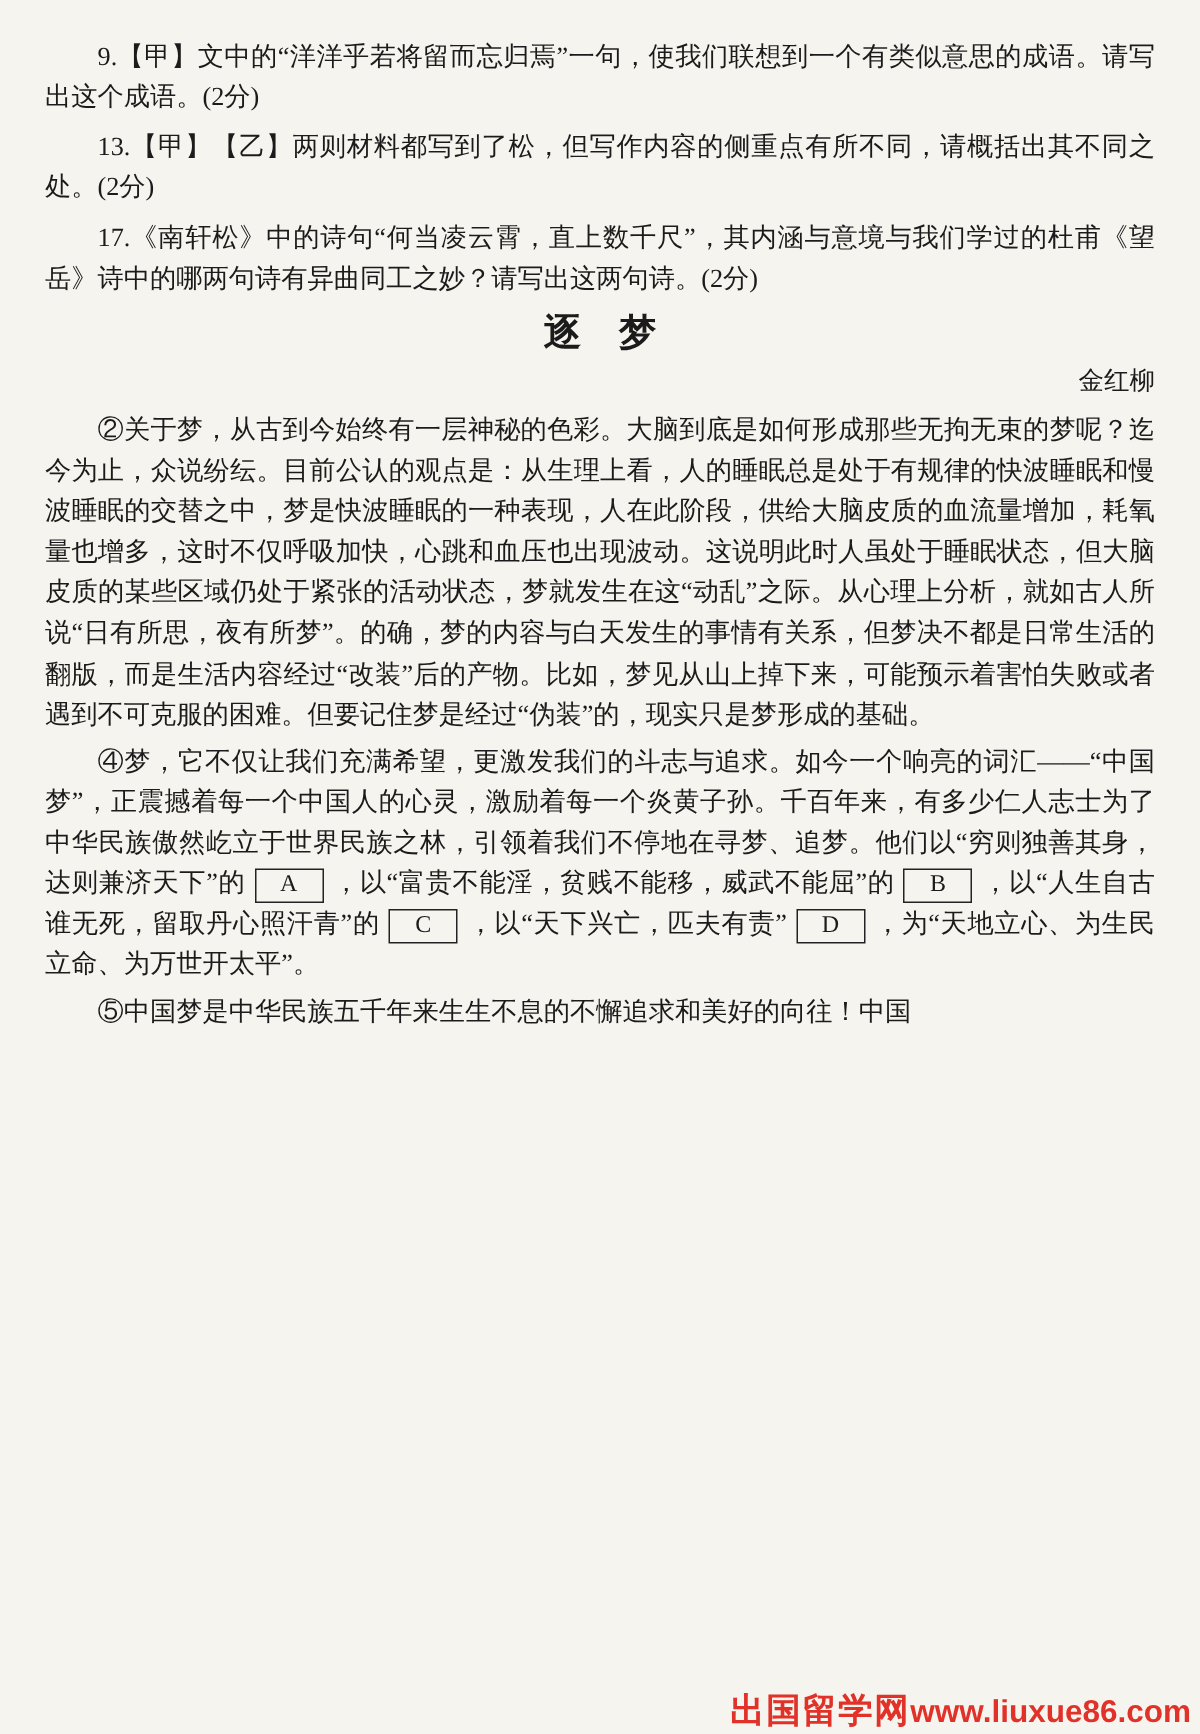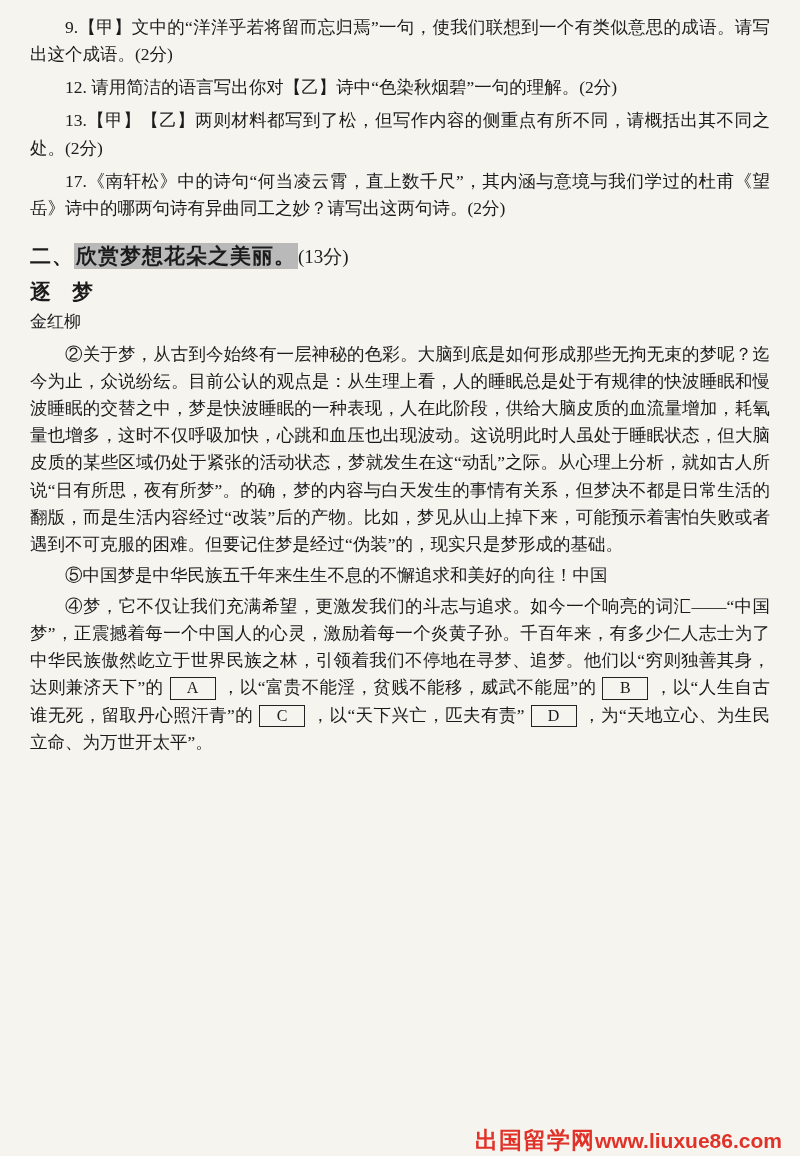--- a/index.html
+++ b/index.html
@@ -5,47 +5,47 @@
   * { margin: 0; padding: 0; box-sizing: border-box; }
   html, body { background: #e9e7e2; }
   .page {
     position: relative;
     width: 800px;
     height: 1156px;
     margin: 0 auto;
     background: #f6f4ef;
     color: #1b1b1b;
     font-family: "Liberation Serif", "DejaVu Serif", serif;
-    padding: 14px 30px 0 30px;
+    padding: 24px 30px 0 30px;
     overflow: hidden;
   }
   .q {
     font-size: 17.5px;
     line-height: 1.55;
     text-align: justify;
     text-indent: 2em;
     margin-bottom: 6px;
   }
   .section-heading {
     margin-top: 20px;
     margin-bottom: 8px;
     font-size: 21px;
     font-weight: bold;
     letter-spacing: 1px;
   }
   .section-heading .hl { background: #b9b9b9; padding: 1px 2px; }
   .section-heading .pts { font-weight: normal; font-size: 19px; letter-spacing: 0; }
   .essay-title {
-    text-align: left;
-    font-size: 21px;
+    text-align: center;
+    font-size: 25px;
     font-weight: bold;
     margin: 6px 0 4px 0;
   }
   .essay-author {
-    text-align: left;
+    text-align: right;
     font-size: 17px;
     margin-bottom: 8px;
   }
   .para {
     font-size: 17.5px;
     line-height: 1.55;
     text-align: justify;
     text-indent: 2em;
     margin-bottom: 4px;
   }
@@ -59,49 +59,47 @@
     min-width: 46px;
     text-align: center;
     text-indent: 0;
     line-height: 1.3;
     margin: 0 6px;
     font-size: 16px;
     vertical-align: baseline;
   }
   .watermark {
     position: absolute;
-    right: 18px;
+    right: 6px;
     bottom: 0px;
     color: #e03228;
     font-weight: bold;
     white-space: nowrap;
   }
   .watermark .zh { font-size: 23px; letter-spacing: 1px; }
   .watermark .url { font-size: 21px; font-family: "Liberation Sans", sans-serif; }
 </style>
 </head>
 <body>
 
 <div class="page">
 
   <section>
     <p class="q">9.【甲】文中的“洋洋乎若将留而忘归焉”一句，使我们联想到一个有类似意思的成语。请写出这个成语。(2分)</p>
-    <p class="q">12. 请用简洁的语言写出你对【乙】诗中“色染秋烟碧”一句的理解。(2分)</p>
     <p class="q">13.【甲】【乙】两则材料都写到了松，但写作内容的侧重点有所不同，请概括出其不同之处。(2分)</p>
     <p class="q">17.《南轩松》中的诗句“何当凌云霄，直上数千尺”，其内涵与意境与我们学过的杜甫《望岳》诗中的哪两句诗有异曲同工之妙？请写出这两句诗。(2分)</p>
   </section>
 
-  <h2 class="section-heading"><span>二、</span><span class="hl">欣赏梦想花朵之美丽。</span><span class="pts">(13分)</span></h2>
 
   <h3 class="essay-title">逐　梦</h3>
   <div class="essay-author">金红柳</div>
 
 
   <p class="para">②关于梦，从古到今始终有一层神秘的色彩。大脑到底是如何形成那些无拘无束的梦呢？迄今为止，众说纷纭。目前公认的观点是：从生理上看，人的睡眠总是处于有规律的快波睡眠和慢波睡眠的交替之中，梦是快波睡眠的一种表现，人在此阶段，供给大脑皮质的血流量增加，耗氧量也增多，这时不仅呼吸加快，心跳和血压也出现波动。这说明此时人虽处于睡眠状态，但大脑皮质的某些区域仍处于紧张的活动状态，梦就发生在这“动乱”之际。从心理上分析，就如古人所说“日有所思，夜有所梦”。的确，梦的内容与白天发生的事情有关系，但梦决不都是日常生活的翻版，而是生活内容经过“改装”后的产物。比如，梦见从山上掉下来，可能预示着害怕失败或者遇到不可克服的困难。但要记住梦是经过“伪装”的，现实只是梦形成的基础。</p>
 
 
+  <p class="para"><span>④梦，它不仅让我们充满希望，更激发我们的斗志与追求。如今一个响亮的词汇——“中国梦”，正震撼着每一个中国人的心灵，激励着每一个炎黄子孙。千百年来，有多少仁人志士为了中华民族傲然屹立于世界民族之林，引领着我们不停地在寻梦、追梦。他们以“穷则独善其身，达则兼济天下”的</span><span class="box">A</span><span>，以“富贵不能淫，贫贱不能移，威武不能屈”的</span><span class="box">B</span><span>，以“人生自古谁无死，留取丹心照汗青”的</span><span class="box">C</span><span>，以“天下兴亡，匹夫有责”</span><span class="box">D</span><span>，为“天地立心、为生民立命、为万世开太平”。</span></p>
+
   <p class="para">⑤中国梦是中华民族五千年来生生不息的不懈追求和美好的向往！中国</p>
-
-  <p class="para"><span>④梦，它不仅让我们充满希望，更激发我们的斗志与追求。如今一个响亮的词汇——“中国梦”，正震撼着每一个中国人的心灵，激励着每一个炎黄子孙。千百年来，有多少仁人志士为了中华民族傲然屹立于世界民族之林，引领着我们不停地在寻梦、追梦。他们以“穷则独善其身，达则兼济天下”的</span><span class="box">A</span><span>，以“富贵不能淫，贫贱不能移，威武不能屈”的</span><span class="box">B</span><span>，以“人生自古谁无死，留取丹心照汗青”的</span><span class="box">C</span><span>，以“天下兴亡，匹夫有责”</span><span class="box">D</span><span>，为“天地立心、为生民立命、为万世开太平”。</span></p>
 
   <div class="watermark"><span class="zh">出国留学网</span><span class="url">www.liuxue86.com</span></div>
 
 </div>
 
 </body></html>

